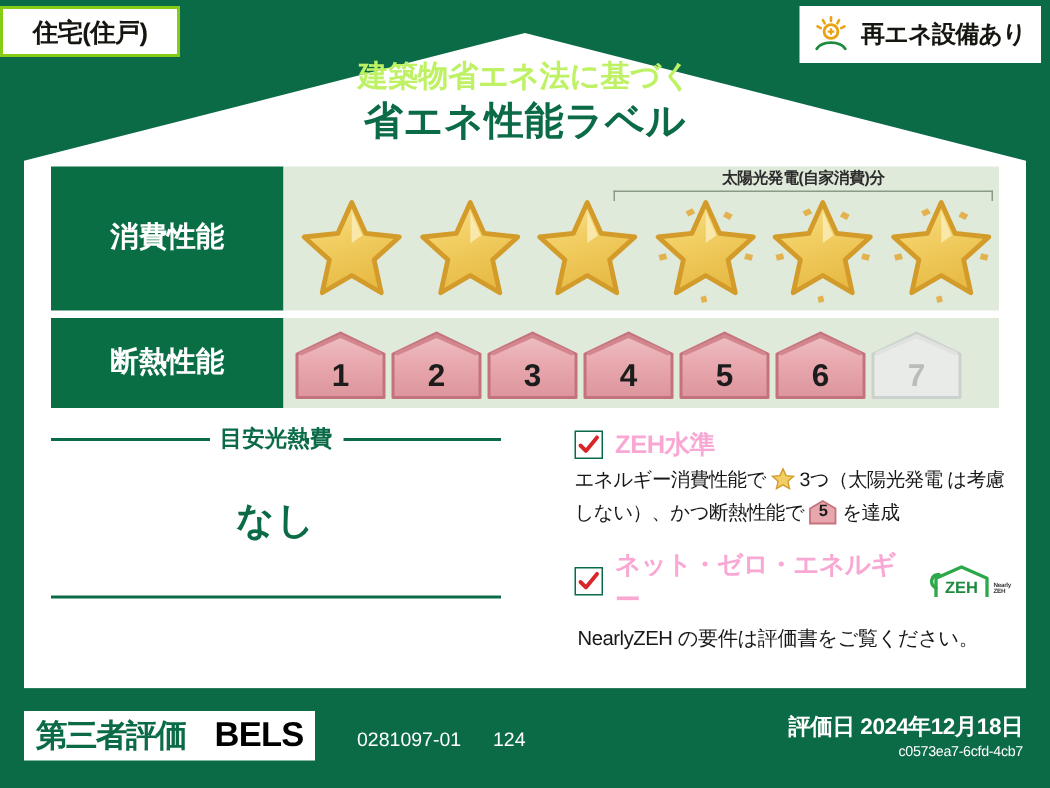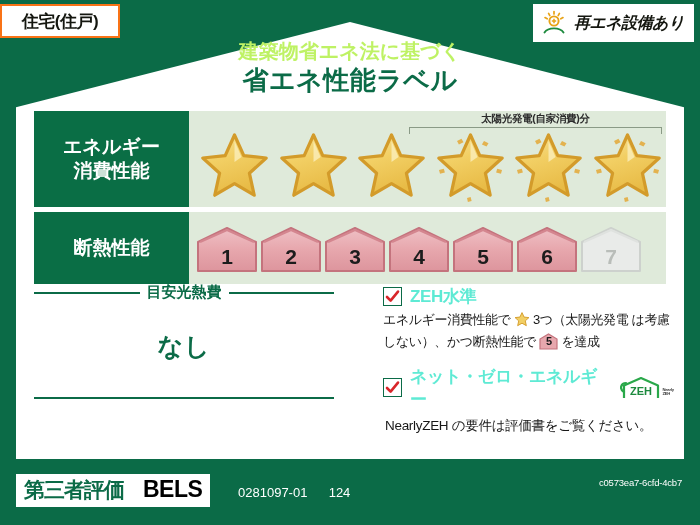--- a/index.html
+++ b/index.html
@@ -20,37 +20,37 @@
     left: 16px; top: 22px; right: 16px; bottom: 66px;
     background: #ffffff;
     clip-path: polygon(0% 19.5%, 50% 0%, 100% 19.5%, 100% 100%, 0% 100%);
   }
 
   
   .cat-badge {
     position: absolute; left: 0px; top: 4px;
     width: 120px; height: 34px;
     background: #fff;
-    border: 2px solid #f97316;
+    border: 2px solid #84cc16;
     display: flex; align-items: center; justify-content: center;
     font-weight: bold; font-size: 17px; color: #14160f;
     letter-spacing: -0.5px;
     z-index: 6;
   }
 
   
   .renew-badge {
     position: absolute; right: 6px; top: 4px;
     height: 38px; padding: 0 10px 0 8px;
     background: #fff;
     display: flex; align-items: center; gap: 7px;
     z-index: 6;
   }
   .renew-badge .label {
-    font-weight: bold; font-size: 16px; color: #14160f; letter-spacing: -0.5px; font-style: italic;
+    font-weight: bold; font-size: 16px; color: #14160f; letter-spacing: -0.5px;
   }
   .sun-ico { width: 26px; height: 26px; display:block; }
 
   
   .title-wrap {
     position: absolute; left: 0; right: 0; top: 40px;
     text-align: center; z-index: 5;
   }
   .title-sub {
     font-size: 20px; font-weight: bold; color: #bef264;
@@ -59,21 +59,21 @@
   .title-main {
     font-size: 26px; font-weight: bold; color: #0b6b47;
     letter-spacing: 0.5px; line-height: 1.25; margin-top: 2px;
   }
 
   
   .rows {
     position: absolute; left: 34px; right: 34px; top: 111px;
   }
   .metric-row { display: flex; height: 96px; }
-  .metric-row.insul { height: 72px; margin-top: 5px; }
+  .metric-row.insul { height: 60px; margin-top: 5px; }
   .row-label {
     width: 155px; flex: 0 0 155px;
     background: #0a6e45; color: #fff;
     display: flex; flex-direction: column;
     align-items: center; justify-content: center;
     font-weight: bold; font-size: 19px; line-height: 1.28;
     letter-spacing: 0px;
   }
   .row-body {
     flex: 1 1 auto; background: #dfeada; position: relative;
@@ -134,21 +134,21 @@
   
   .zeh { position: absolute; left: 383px; right: 26px; top: 285px; }
   .zeh-head { display: flex; align-items: center; gap: 8px; }
   .chk {
     width: 19px; height: 19px; flex: 0 0 19px;
     border: 1.6px solid #0b6b47; background: #fff;
     position: relative;
   }
   .chk svg { position: absolute; left: 1px; top: 1px; }
   .zeh-head .h-txt {
-    font-size: 17px; font-weight: bold; color: #5eead4; letter-spacing: -0.3px;
+    font-size: 17px; font-weight: bold; color: #f9a8d4; letter-spacing: -0.3px;
   }
   .zeh-body {
     font-size: 13px; color: #181818; line-height: 1.45;
     margin-top: 3px; letter-spacing: -0.4px;
   }
   .zeh-body2 {
     font-size: 13.5px; color: #181818; line-height: 1.4;
     margin-top: 6px; letter-spacing: -0.3px; padding-left: 2px;
   }
   .zeh-head.second { margin-top: 13px; }
@@ -225,21 +225,20 @@
 
   <div class="title-wrap">
     <div class="title-sub">建築物省エネ法に基づく</div>
     <div class="title-main">省エネ性能ラベル</div>
   </div>
 
   <div class="rows">
 
     <div class="metric-row">
       <div class="row-label">
-        <span>エネルギー</span>
         <span>消費性能</span>
       </div>
       <div class="row-body">
 
         <div class="solar-note">
           <div class="txt">太陽光発電(自家消費)分</div>
           <div class="bracket"></div>
         </div>
 
         <div class="stars" id="stars-host">
@@ -513,16 +512,17 @@
     <div class="bels-badge">
       <span class="jp">第三者評価</span>
       <span class="en">BELS</span>
     </div>
     <div class="bels-nums">
       <span>0281097-01</span>
       <span class="sp"></span>
       <span>124</span>
     </div>
     <div class="eval">
+      <div class="d">評価日 2024年12月18日</div>
       <div class="h">c0573ea7-6cfd-4cb7</div>
     </div>
   </div>
 </div>
 
 </body></html>

